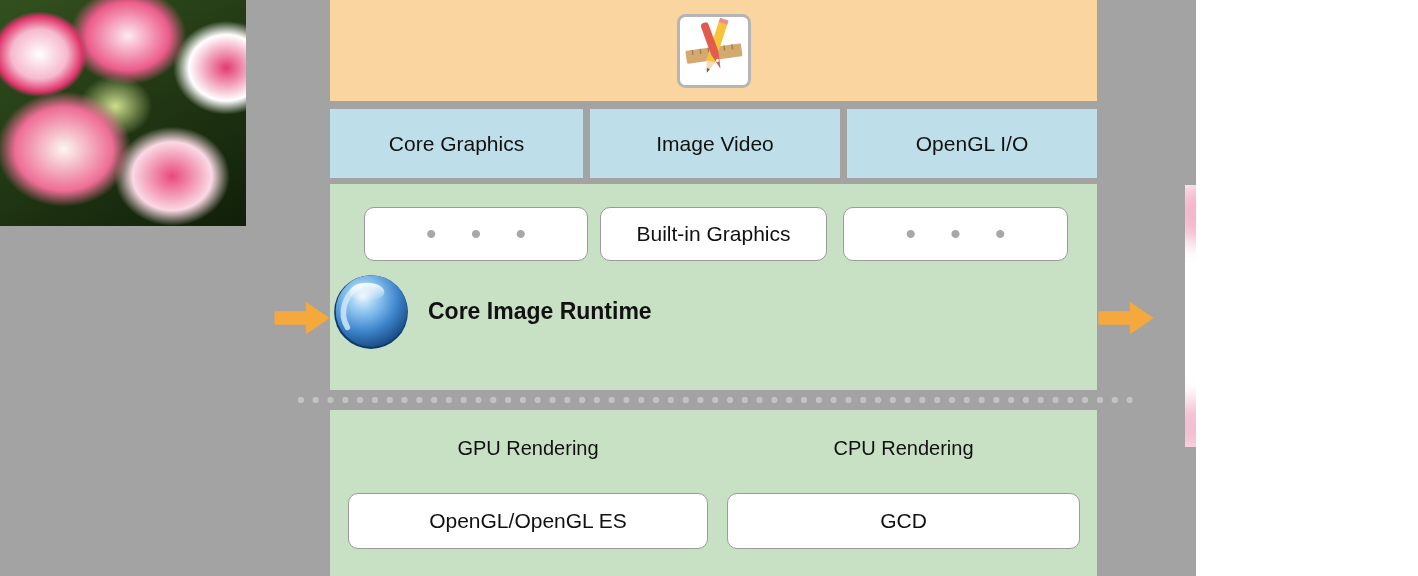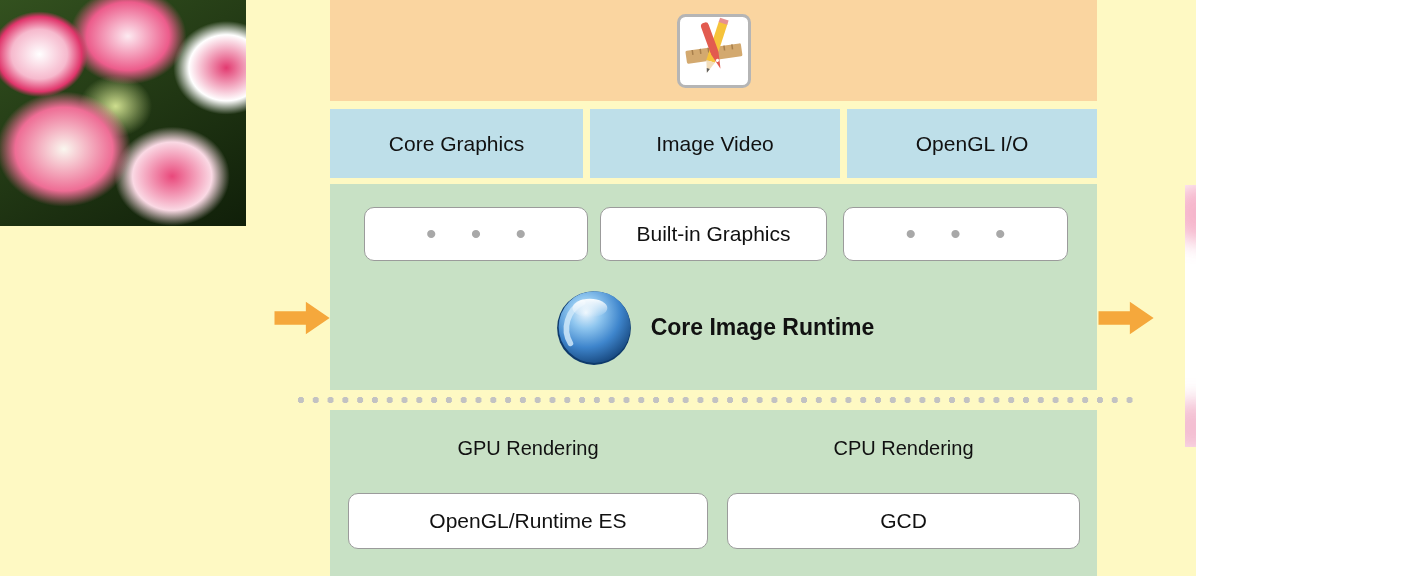--- a/index.html
+++ b/index.html
@@ -5,21 +5,21 @@
   * { margin:0; padding:0; box-sizing:border-box; }
   body {
     font-family: "Liberation Sans", "DejaVu Sans", sans-serif;
     background:#ffffff;
     color:#111111;
   }
   .stage {
     position:relative;
     width:1196px;
     height:576px;
-    background:#fef9c3;
+    background:#a3a3a3;
     overflow:hidden;
     text-decoration:underline;
   }
   .abs { position:absolute; }
 
   
   .photo-left {
     left:0; top:205; width:246px; height:226px;
     background-image:
       radial-gradient(ellipse 62px 55px at 16% 24%, #ffffff, #f6b9cd 45%, #e0356b 68%, rgba(224,53,107,0) 78%),
@@ -80,22 +80,22 @@
   .pill2 { left:600px; width:227px; }
   .pill3 { left:843px; width:225px; }
   .dots {
     color:#a8a8a8;
     font-size:30px;
     word-spacing:26px;
     line-height:46px;
   }
 
   .runtime-row {
-    left:330px; top:284px; width:767px; height:86px;
-    display:flex; align-items:center; justify-content:center; gap:16px;
+    left:330px; top:268px; width:767px; height:86px;
+    display:flex; align-items:center; justify-content:flex-start; gap:16px;
   }
   .ci-icon { width:82px; height:82px; }
   .ci-icon svg { display:block; width:100%; height:100%; }
   .runtime-label { font-size:23px; font-weight:bold; }
 
   
   .dotted {
     left:296px; top:395px; width:838px; height:10px;
     background-image: radial-gradient(circle 3.4px at 5px 5px, #c2c2c2 98%, rgba(194,194,194,0) 100%);
     background-size:14.8px 10px;
@@ -205,21 +205,21 @@
   </div>
 
   <div class="abs dotted"></div>
 
   <div class="abs band-green-bottom"></div>
 
   <div class="abs render-heading gpu-heading">GPU Rendering</div>
   <div class="abs render-heading cpu-heading">CPU Rendering</div>
 
   <div class="abs render-box gpu-box">
-    <span>OpenGL/Runtime ES</span>
+    <span>OpenGL/OpenGL ES</span>
   </div>
   <div class="abs render-box cpu-box">
     <span>GCD</span>
   </div>
 
   <svg class="abs flow-arrow arrow-right" viewBox="0 0 60 40">
     <polygon points="0,13 33,13 33,3 58,20 33,37 33,27 0,27" fill="#F5A83C"></polygon>
   </svg>
 
   <div class="abs photo-right">

